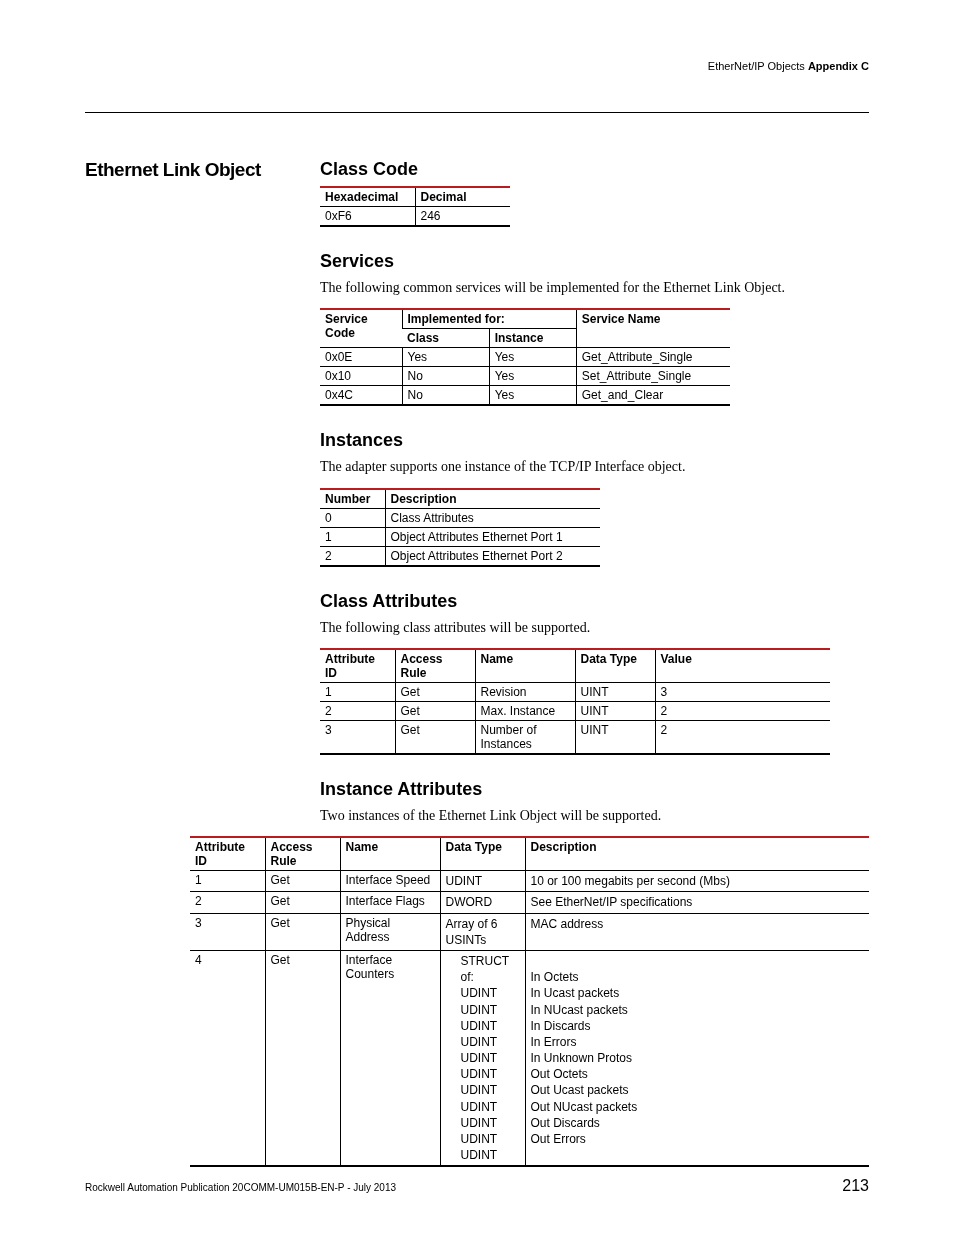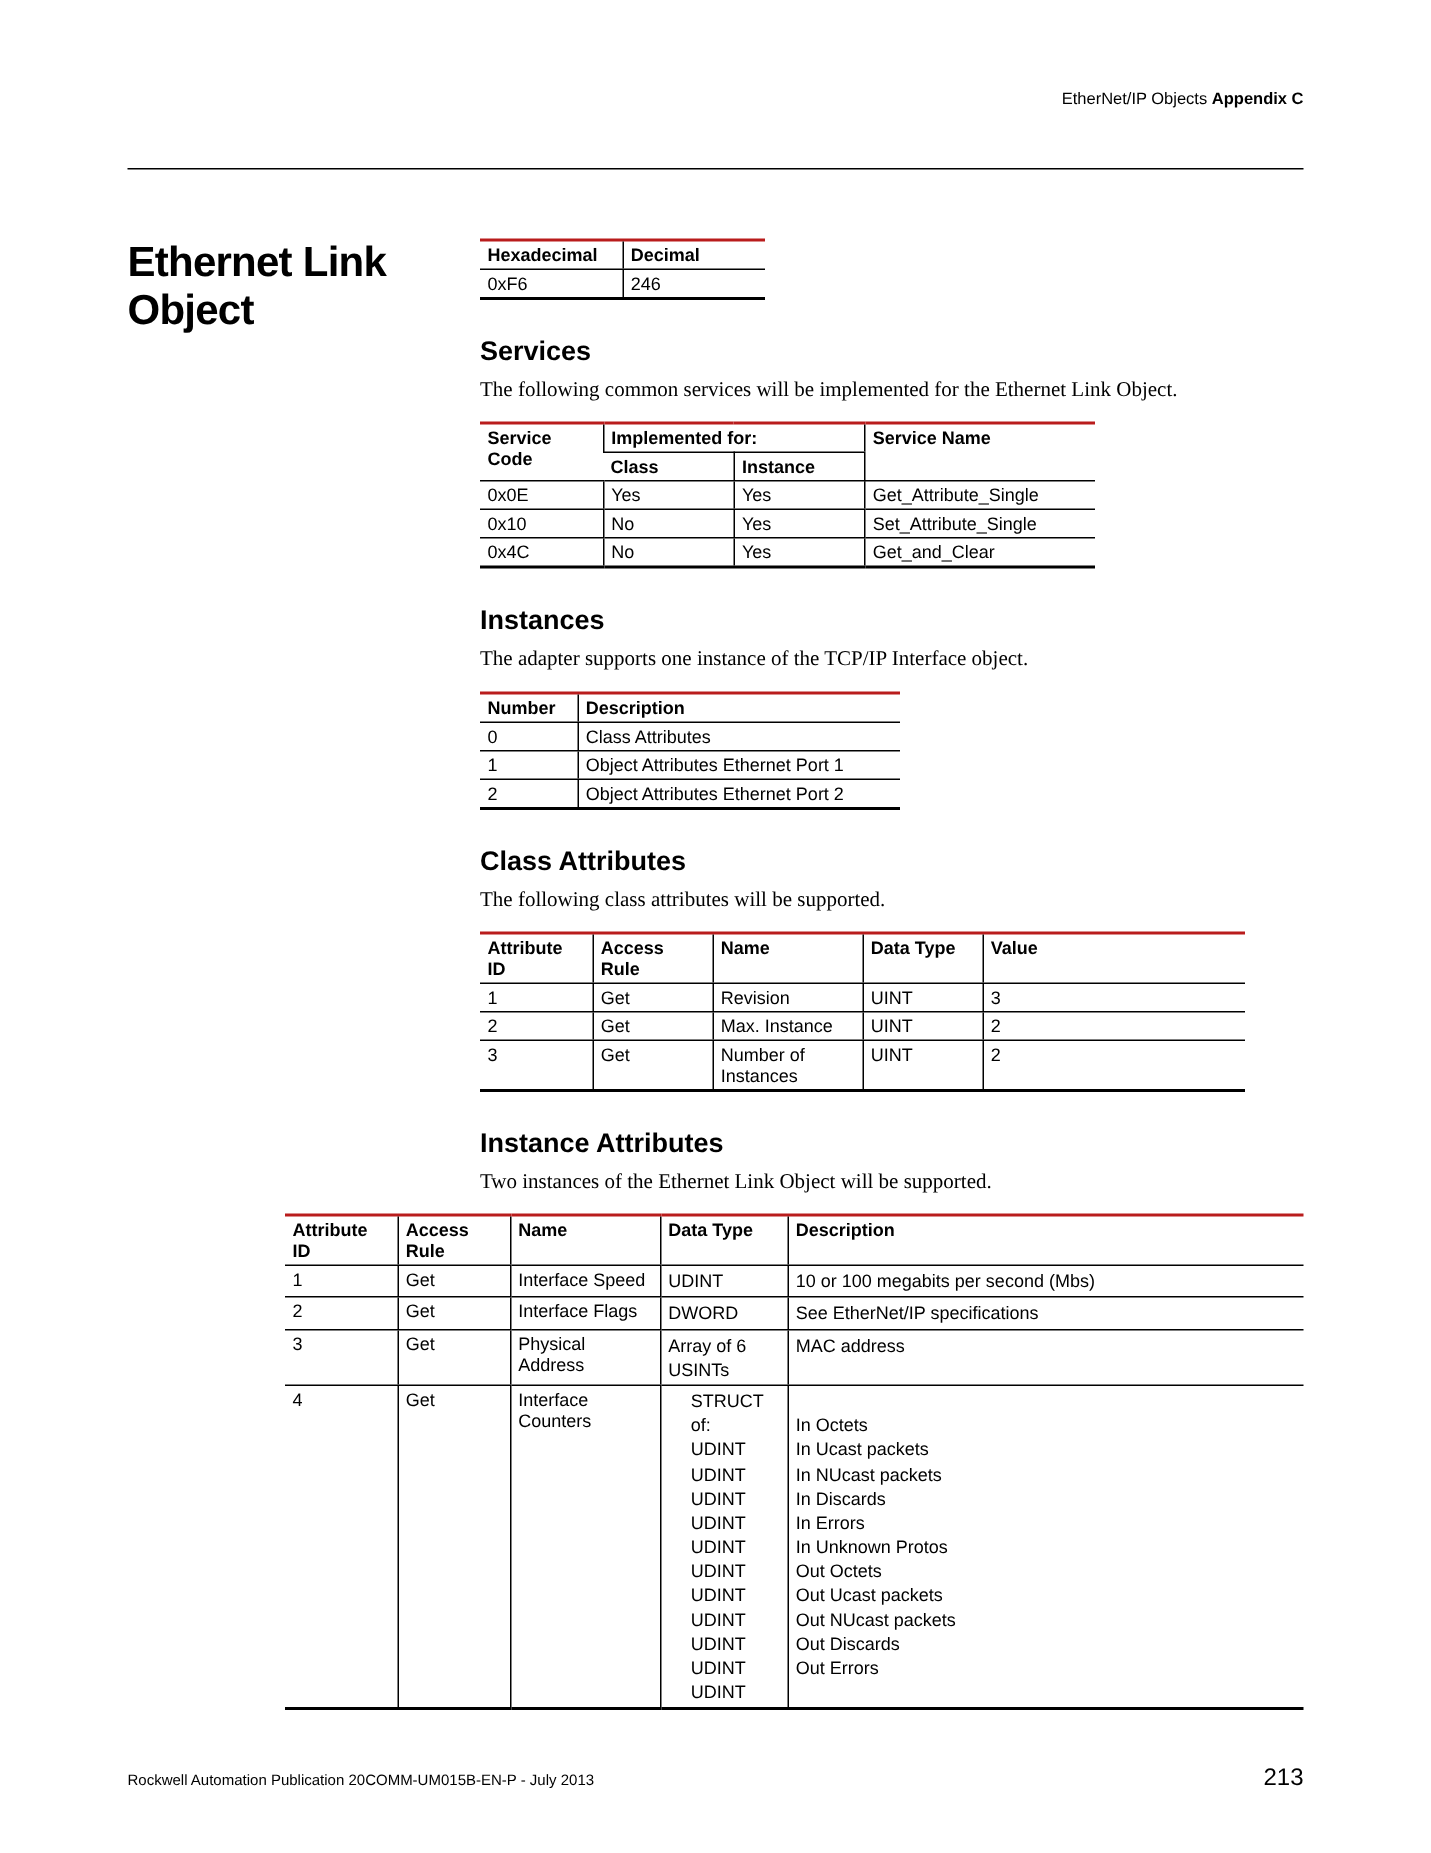--- a/index.html
+++ b/index.html
@@ -30,21 +30,21 @@
   .left-col {
     width: 235px;
     flex-shrink: 0;
   }
   .right-col {
     flex: 1;
   }
   h1.section-title {
     font-family: "Arial Narrow", Arial, sans-serif;
     font-weight: bold;
-    font-size: 28px;
+    font-size: 19px;
     letter-spacing: -0.5px;
   }
   h2.sub-title {
     font-family: "Arial Narrow", Arial, sans-serif;
     font-weight: bold;
     font-size: 18px;
     margin-bottom: 6px;
   }
   .sub-block { margin-bottom: 24px; }
   p.body-text {
@@ -121,20 +121,21 @@
 
 <div style="height:40px"></div>
 
 <div class="two-col">
   <div class="left-col">
     <h1 class="section-title">Ethernet Link Object</h1>
   </div>
   <div class="right-col">
 
     <div class="sub-block">
+      <h2 class="sub-title">Class Code</h2>
       <table class="small" style="width:190px">
         <tbody>
             <tr class="hdr-row">
           <th style="width:95px">Hexadecimal</th>
           <th>Decimal</th>
         </tr>
         <tr>
           <td>0xF6</td>
           <td>246</td>
         </tr>

